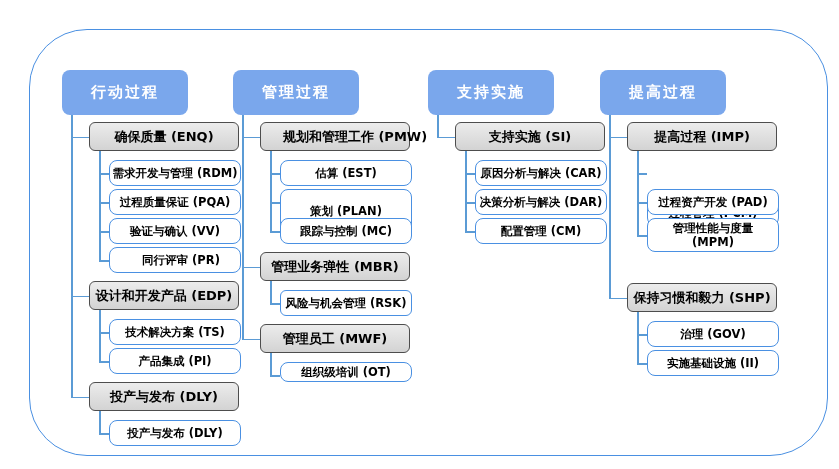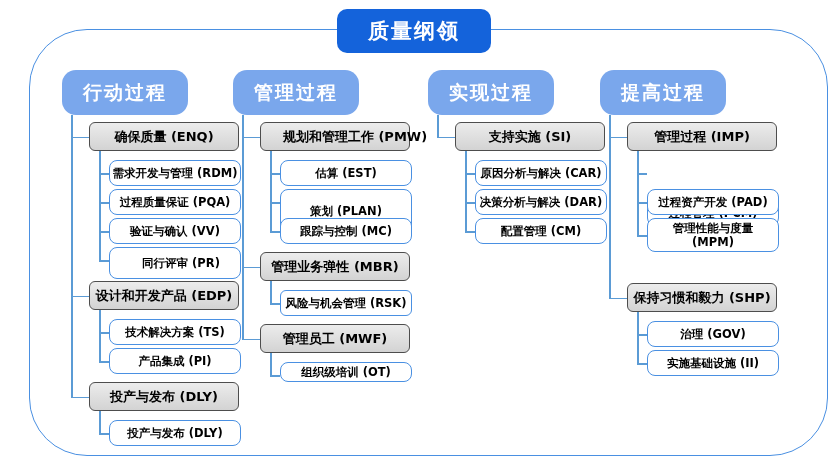--- a/index.html
+++ b/index.html
@@ -11,22 +11,22 @@
     position:absolute;left:29px;top:29px;width:797px;height:425px;
     border:1.5px solid var(--frame-border);border-radius:58px;background:transparent;
   }
   .title{
     position:absolute;left:337px;top:9px;width:154px;height:44px;
     background:var(--title-bg);border-radius:10px;color:#fff;font-weight:bold;
     font-size:21px;letter-spacing:2px;display:flex;align-items:center;justify-content:center;
     z-index:5;
   }
   .colheader{
-    position:absolute;background:var(--header-bg);border-radius:14px;color:#fff;
-    font-weight:bold;font-size:19px;letter-spacing:2px;
+    position:absolute;background:var(--header-bg);border-radius:8px;color:#fff;
+    font-weight:bold;font-size:15px;letter-spacing:2px;
     display:flex;align-items:center;justify-content:center;z-index:2;
   }
   .gnode{
     position:absolute;background:linear-gradient(#ececec,#d3d3d3);
     border:1.5px solid var(--group-border);border-radius:6px;color:#000;
     font-weight:bold;font-size:13px;white-space:nowrap;
     display:flex;align-items:center;justify-content:center;z-index:2;box-sizing:border-box;
   }
   .lnode{
     position:absolute;background:#fff;border:1.3px solid var(--leaf-border);
@@ -34,32 +34,31 @@
     display:flex;align-items:center;justify-content:center;z-index:2;box-sizing:border-box;
   }
   .lnode.wrap{white-space:pre-line;text-align:center;line-height:1.25;}
   .vline,.hline{position:absolute;background:var(--connector);z-index:1;}
 </style>
 </head>
 <body>
 
 <div class="canvas" style="--title-bg: #1463DB; --header-bg: #7AA7EC; --group-border: #4D4D4D; --leaf-border: #4A90E2; --connector: #5B9BD5; --frame-border: #4A90E2;">
   <div class="frame"></div>
-  <div class="title">质量纲领</div>
   <div id="tree">
       <div class="colheader" style="left: 62px; top: 70px; width: 126px; height: 45px;">行动过程</div>
       <div class="gnode" style="left: 89px; top: 122px; width: 150px; height: 29px;">确保质量 (ENQ)</div>
       <div class="hline" style="left: 71px; top: 136.5px; width: 18px; height: 1.5px;"></div>
       <div class="lnode" style="left: 109px; top: 160px; width: 132px; height: 26px;">需求开发与管理 (RDM)</div>
       <div class="hline" style="left: 99px; top: 173px; width: 10px; height: 1.5px;"></div>
       <div class="lnode" style="left: 109px; top: 189px; width: 132px; height: 26px;">过程质量保证 (PQA)</div>
       <div class="hline" style="left: 99px; top: 202px; width: 10px; height: 1.5px;"></div>
       <div class="lnode" style="left: 109px; top: 218px; width: 132px; height: 26px;">验证与确认 (VV)</div>
       <div class="hline" style="left: 99px; top: 231px; width: 10px; height: 1.5px;"></div>
-      <div class="lnode" style="left: 109px; top: 247px; width: 132px; height: 32px; padding-left: 12px;">同行评审 (PR)</div>
+      <div class="lnode" style="left: 109px; top: 247px; width: 132px; height: 26px; padding-left: 12px;">同行评审 (PR)</div>
       <div class="hline" style="left: 99px; top: 260px; width: 10px; height: 1.5px;"></div>
       <div class="vline" style="left: 99px; top: 151px; width: 1.5px; height: 109px;"></div>
       <div class="gnode" style="left: 89px; top: 281px; width: 150px; height: 29px;">设计和开发产品 (EDP)</div>
       <div class="hline" style="left: 71px; top: 295.5px; width: 18px; height: 1.5px;"></div>
       <div class="lnode" style="left: 109px; top: 319px; width: 132px; height: 26px;">技术解决方案 (TS)</div>
       <div class="hline" style="left: 99px; top: 332px; width: 10px; height: 1.5px;"></div>
       <div class="lnode" style="left: 109px; top: 348px; width: 132px; height: 26px;">产品集成 (PI)</div>
       <div class="hline" style="left: 99px; top: 361px; width: 10px; height: 1.5px;"></div>
       <div class="vline" style="left: 99px; top: 310px; width: 1.5px; height: 51px;"></div>
       <div class="gnode" style="left: 89px; top: 382px; width: 150px; height: 29px;">投产与发布 (DLY)</div>
@@ -82,33 +81,33 @@
       <div class="hline" style="left: 242px; top: 266.5px; width: 18px; height: 1.5px;"></div>
       <div class="lnode" style="left: 280px; top: 290px; width: 132px; height: 26px; border-radius: 6px;">风险与机会管理 (RSK)</div>
       <div class="hline" style="left: 270px; top: 303px; width: 10px; height: 1.5px;"></div>
       <div class="vline" style="left: 270px; top: 281px; width: 1.5px; height: 22px;"></div>
       <div class="gnode" style="left: 260px; top: 324px; width: 150px; height: 29px;">管理员工 (MWF)</div>
       <div class="hline" style="left: 242px; top: 338.5px; width: 18px; height: 1.5px;"></div>
       <div class="lnode" style="left: 280px; top: 362px; width: 132px; height: 20px;">组织级培训 (OT)</div>
       <div class="hline" style="left: 270px; top: 375px; width: 10px; height: 1.5px;"></div>
       <div class="vline" style="left: 270px; top: 353px; width: 1.5px; height: 22px;"></div>
       <div class="vline" style="left: 242px; top: 115px; width: 1.5px; height: 223.5px;"></div>
-      <div class="colheader" style="left: 428px; top: 70px; width: 126px; height: 45px;">实现过程</div>
+      <div class="colheader" style="left: 428px; top: 70px; width: 126px; height: 45px;">支持实施</div>
       <div class="gnode" style="left: 455px; top: 122px; width: 150px; height: 29px;">支持实施 (SI)</div>
       <div class="hline" style="left: 437px; top: 136.5px; width: 18px; height: 1.5px;"></div>
       <div class="lnode" style="left: 475px; top: 160px; width: 132px; height: 26px;">原因分析与解决 (CAR)</div>
       <div class="hline" style="left: 465px; top: 173px; width: 10px; height: 1.5px;"></div>
       <div class="lnode" style="left: 475px; top: 189px; width: 132px; height: 26px;">决策分析与解决 (DAR)</div>
       <div class="hline" style="left: 465px; top: 202px; width: 10px; height: 1.5px;"></div>
       <div class="lnode" style="left: 475px; top: 218px; width: 132px; height: 26px;">配置管理 (CM)</div>
       <div class="hline" style="left: 465px; top: 231px; width: 10px; height: 1.5px;"></div>
       <div class="vline" style="left: 465px; top: 151px; width: 1.5px; height: 80px;"></div>
       <div class="vline" style="left: 437px; top: 115px; width: 1.5px; height: 21.5px;"></div>
       <div class="colheader" style="left: 600px; top: 70px; width: 126px; height: 45px;">提高过程</div>
-      <div class="gnode" style="left: 627px; top: 122px; width: 150px; height: 29px;">管理过程 (IMP)</div>
+      <div class="gnode" style="left: 627px; top: 122px; width: 150px; height: 29px;">提高过程 (IMP)</div>
       <div class="hline" style="left: 609px; top: 136.5px; width: 18px; height: 1.5px;"></div>
       <div class="lnode" style="left: 647px; top: 160px; width: 132px; height: 26px; margin-top: 40px;">过程管理 (PCM)</div>
       <div class="hline" style="left: 637px; top: 173px; width: 10px; height: 1.5px;"></div>
       <div class="lnode" style="left: 647px; top: 189px; width: 132px; height: 26px;">过程资产开发 (PAD)</div>
       <div class="hline" style="left: 637px; top: 202px; width: 10px; height: 1.5px;"></div>
       <div class="lnode wrap" style="left: 647px; top: 218px; width: 132px; height: 34px;">管理性能与度量
 (MPM)</div>
       <div class="hline" style="left: 637px; top: 235px; width: 10px; height: 1.5px;"></div>
       <div class="vline" style="left: 637px; top: 151px; width: 1.5px; height: 84px;"></div>
       <div class="gnode" style="left: 627px; top: 283px; width: 150px; height: 29px;">保持习惯和毅力 (SHP)</div>

